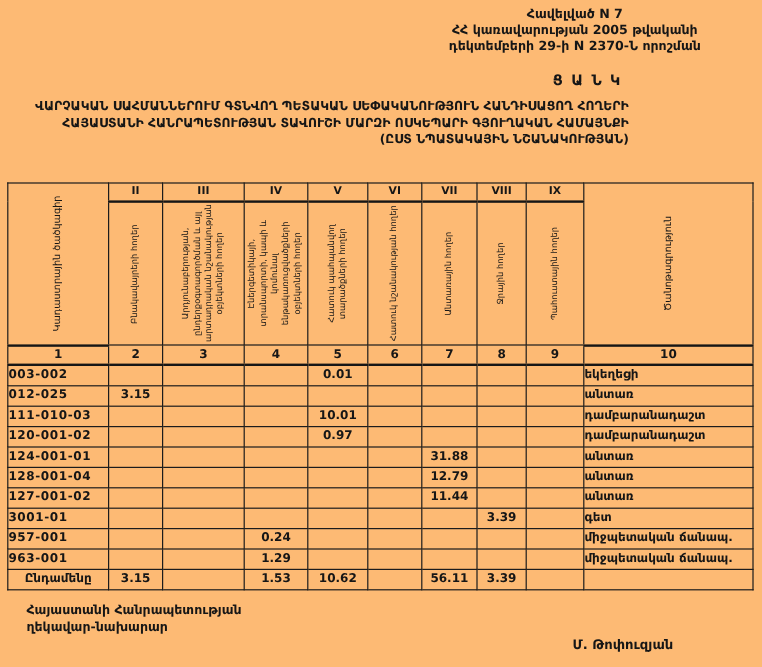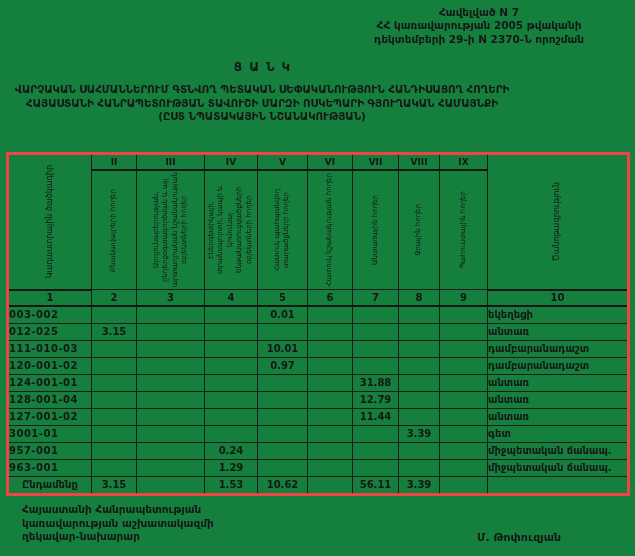--- a/index.html
+++ b/index.html
@@ -1,40 +1,40 @@
 <!DOCTYPE html>
 <html><head>
 <meta charset="utf-8">
 <style>
   html,body { margin:0; padding:0; background:#e8e8e8; }
   .page {
     position:relative;
     width:635px; height:556px;
-    background:#15803d;
+    background:#fdba74;
     font-family:"DejaVu Sans", sans-serif;
     color:#161616;
     overflow:hidden;
   }
   
   .appendix {
     position:absolute; top:6px; right:16px; width:280px;
     text-align:center; font-size:10.5px; font-weight:bold; line-height:1.28;
   }
   
-  .titleblock { position:absolute; top:60px; left:0; width:524px; text-align:center; font-weight:bold; }
+  .titleblock { position:absolute; top:60px; left:0; width:524px; text-align:right; font-weight:bold; }
   .caption { font-size:12px; letter-spacing:7px; padding-left:7px; margin-bottom:9px; }
   .tline  { font-size:10.3px; line-height:1.32; }
   .tline3 { font-size:10.3px; line-height:1.32; }
 
   
   table.land {
     position:absolute; top:152px; left:6px;
     width:621px; table-layout:fixed;
     border-collapse:collapse;
-    border:3px solid #ef4444;
+    border:1px solid #ef4444;
   }
   table.land td {
     border:1px solid #1c1c1c;
     padding:0; overflow:hidden;
     font-size:10px; font-weight:bold;
   }
   tr.roman td { height:14px; text-align:center; font-size:9px; border-bottom:2px solid #161616; }
   tr.rots td  { height:118px; vertical-align:middle; }
   .vwrap { display:flex; align-items:center; justify-content:center; height:118px; }
   .vert {
@@ -298,18 +298,17 @@
           <td class="val">56.11</td>
           <td class="val">3.39</td>
           <td class="val"></td>
           <td class="note"></td>
         </tr>
       </tbody>
   </table>
 
   <div class="footer-left">
     <div>Հայաստանի Հանրապետության</div>
-    <div>կառավարության աշխատակազմի</div>
     <div>ղեկավար-նախարար</div>
   </div>
   <div class="signature">Մ. Թոփուզյան</div>
 
 </div>
 
 </body></html>

